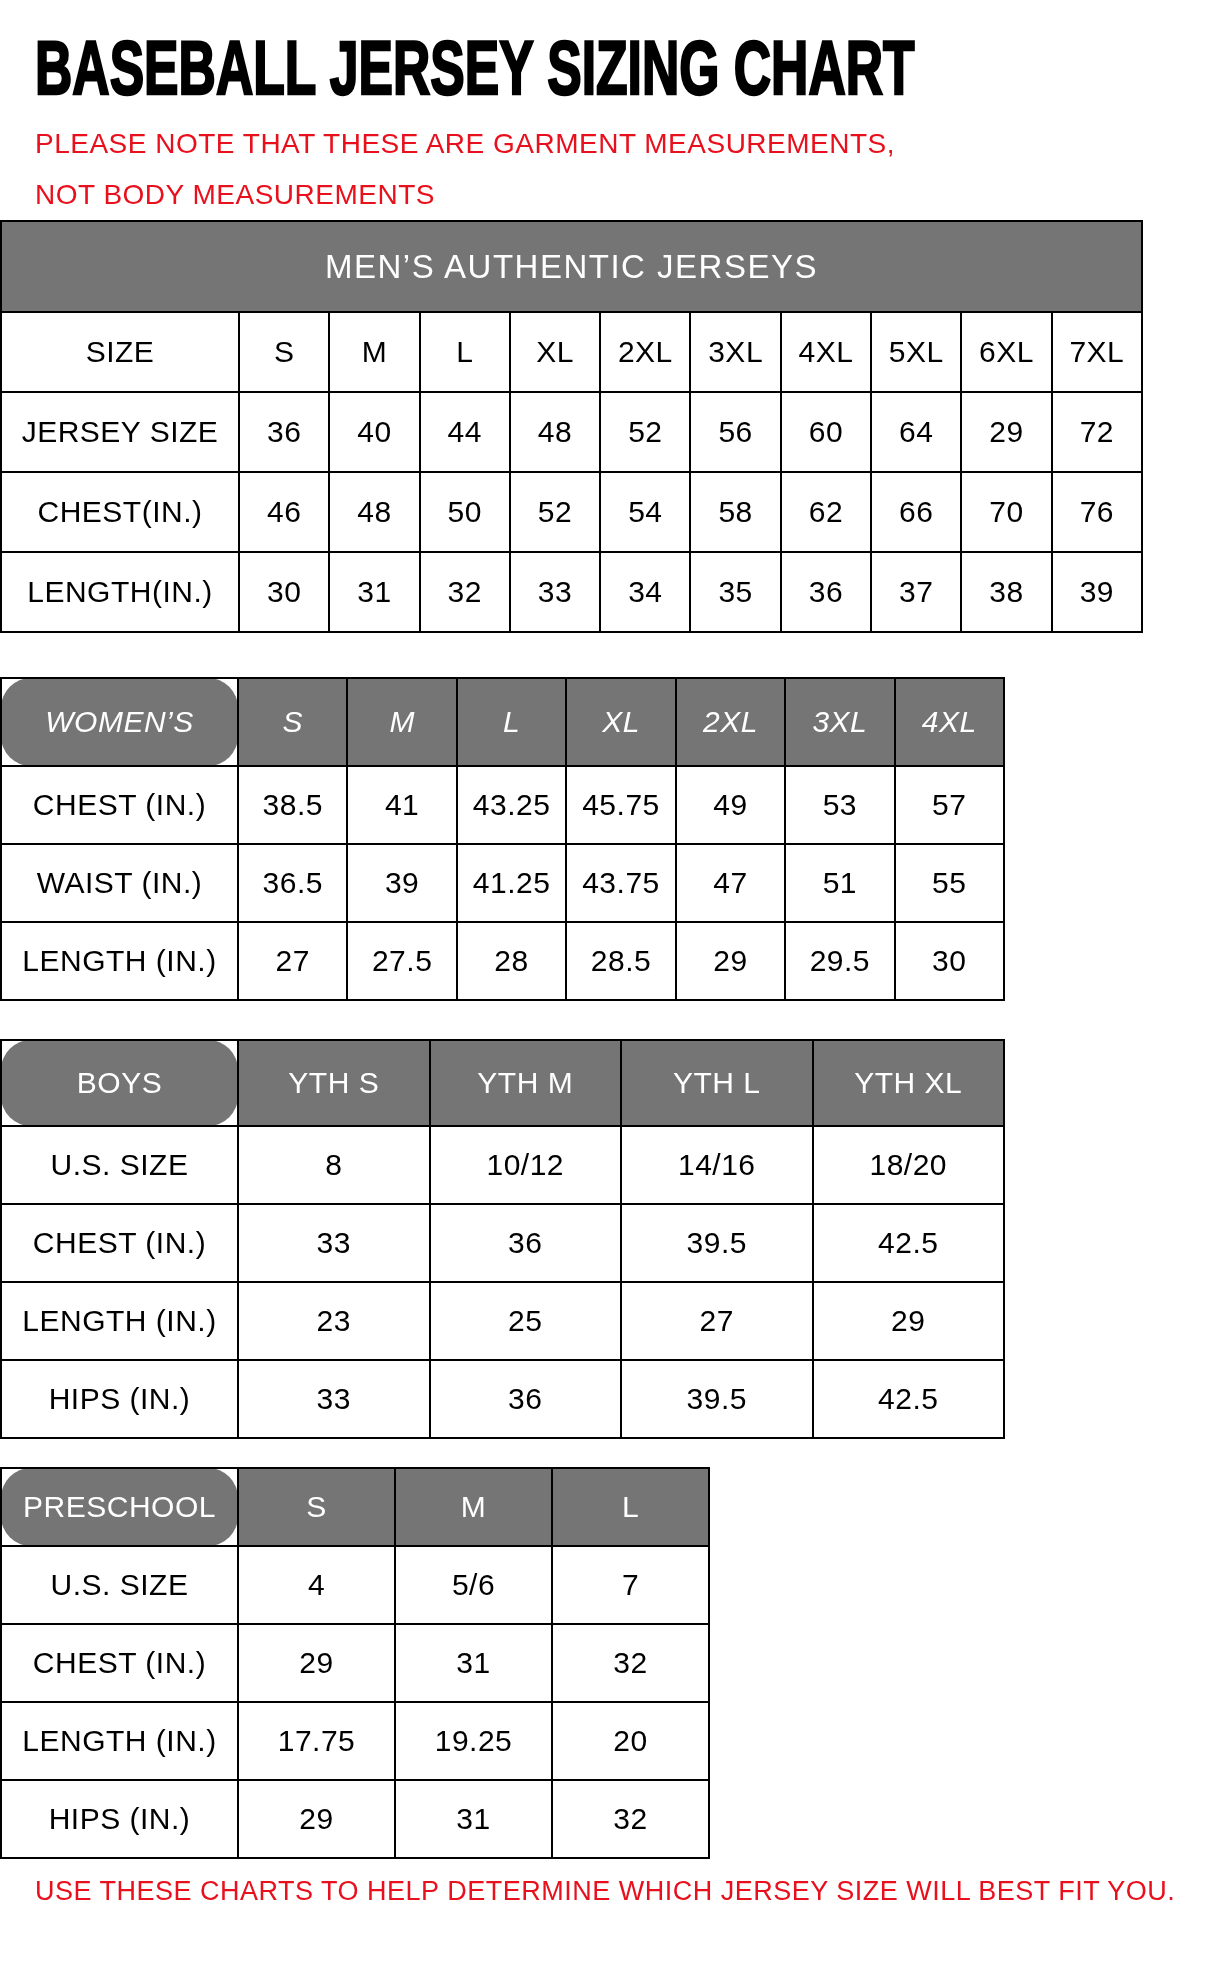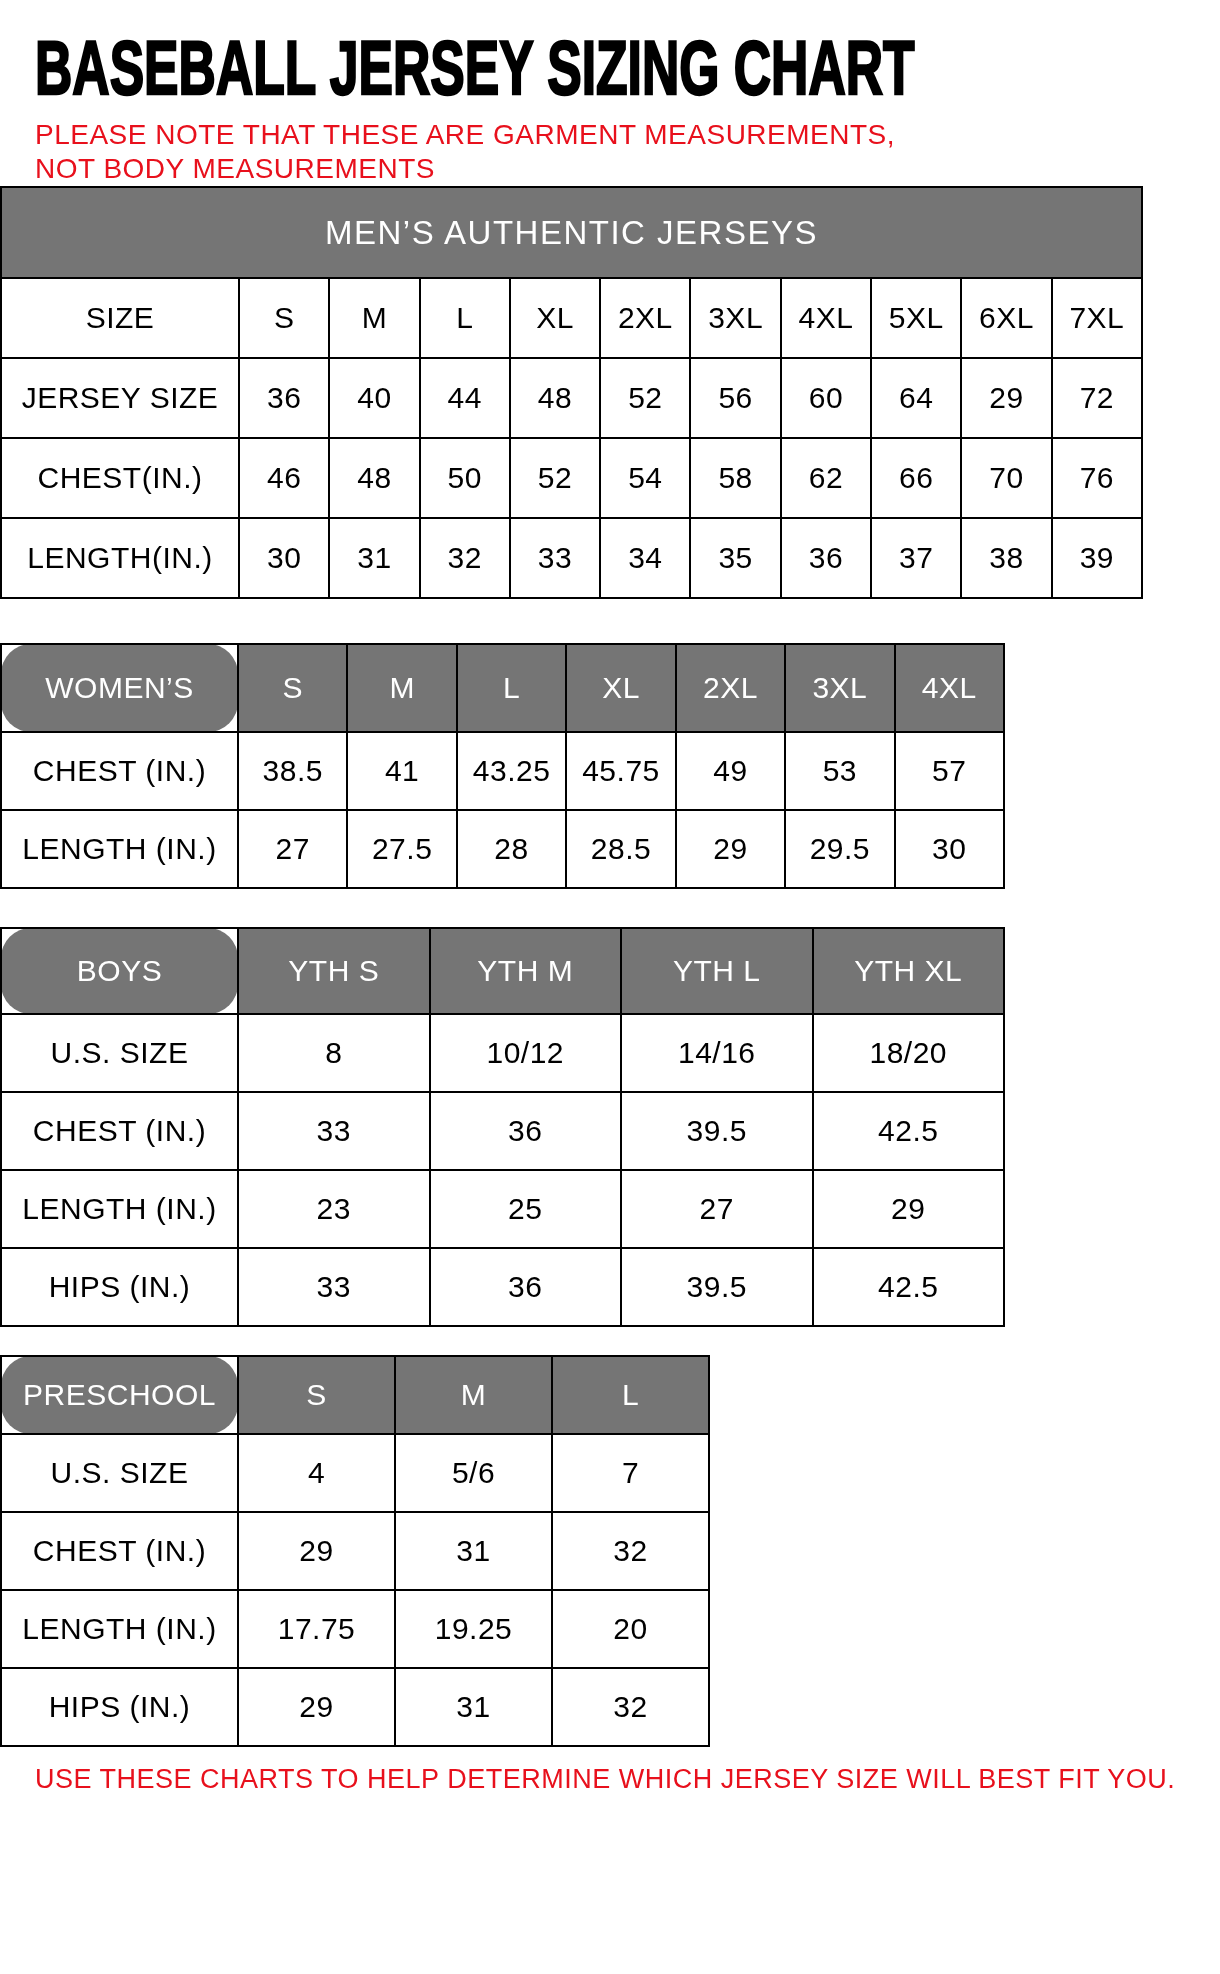--- a/index.html
+++ b/index.html
@@ -23,21 +23,21 @@
     letter-spacing: 0px;
     transform: scaleX(0.68);
     transform-origin: left center;
     -webkit-text-stroke: 2.5px #000;
   }
 
   .note {
     margin: 12px 0 0 35px;
     max-width: 920px;
     font-size: 28px;
-    line-height: 34px;
+    line-height: 51px;
     color: var(--red, #e8101c);
     letter-spacing: 0.5px;
   }
 
   table {
     border-collapse: collapse;
     table-layout: fixed;
   }
   td {
     border: 2px solid #000;
@@ -64,21 +64,21 @@
   
   .t0 { width: 1143px; margin-top: 0; }
   .t0 col.c-label { width: 238px; }
   .t0 td { height: 78px; }
   .t0 td.banner { height: 89px; }
 
   
   .t1 { width: 1005px; margin-top: 44px; }
   .t1 col.c-label { width: 237px; }
   .t1 td { height: 76px; }
-  .t1 tr.head-row td { height: 86px; }
+  .t1 tr.head-row td { height: 86px; font-style: italic; }
 
   
   .t2 { width: 1005px; margin-top: 38px; }
   .t2 col.c-label { width: 237px; }
   .t2 td { height: 76px; }
   .t2 tr.head-row td { height: 84px; }
 
   
   .t3 { width: 710px; margin-top: 28px; }
   .t3 col.c-label { width: 237px; }
@@ -199,20 +199,30 @@
           <td class="label">CHEST (IN.)</td>
           <td class="val">38.5</td>
           <td class="val">41</td>
           <td class="val">43.25</td>
           <td class="val">45.75</td>
           <td class="val">49</td>
           <td class="val">53</td>
           <td class="val">57</td>
         </tr>
         <tr>
+          <td class="label">WAIST (IN.)</td>
+          <td class="val">36.5</td>
+          <td class="val">39</td>
+          <td class="val">41.25</td>
+          <td class="val">43.75</td>
+          <td class="val">47</td>
+          <td class="val">51</td>
+          <td class="val">55</td>
+        </tr>
+        <tr>
           <td class="label">LENGTH (IN.)</td>
           <td class="val">27</td>
           <td class="val">27.5</td>
           <td class="val">28</td>
           <td class="val">28.5</td>
           <td class="val">29</td>
           <td class="val">29.5</td>
           <td class="val">30</td>
         </tr>
       </tbody>

